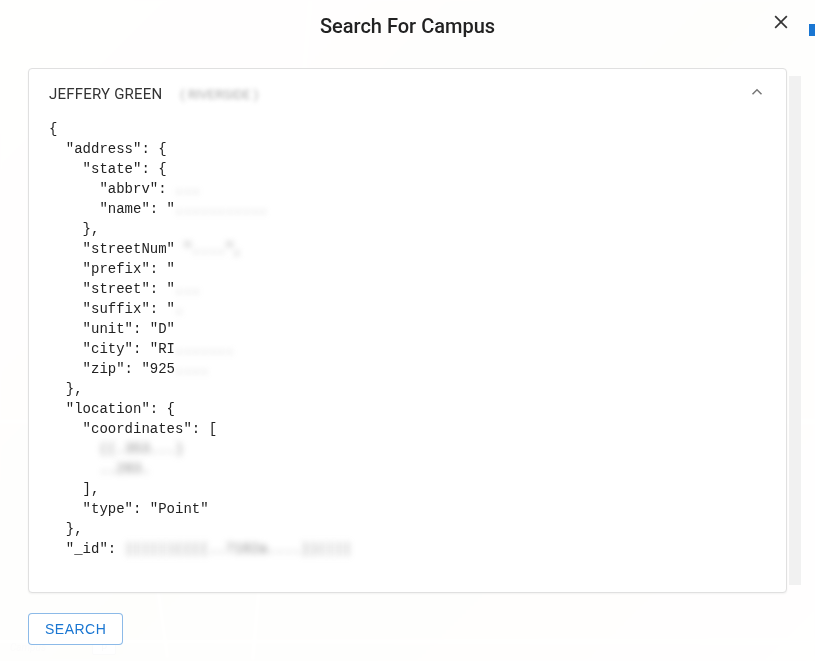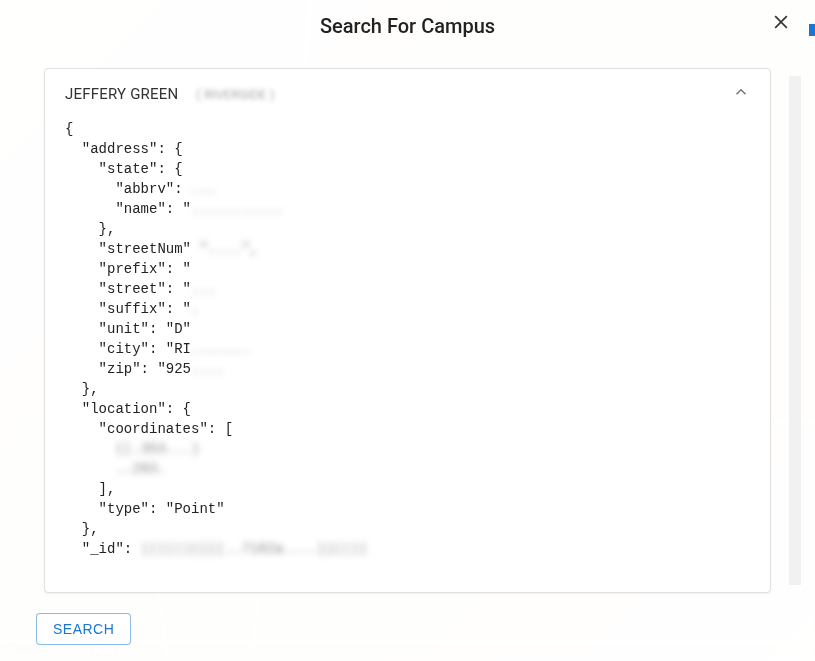--- a/index.html
+++ b/index.html
@@ -95,21 +95,21 @@
     }
     .accordion {
       border: 1px solid #e0e0e0;
       border-radius: 4px;
       background: #fff;
       box-shadow: 0 1px 2px rgba(0,0,0,0.05);
       display: flex;
       flex-direction: column;
       min-height: 0;
       flex: 1;
-      margin: 10px 16px;
+      margin: 10px 0;
     }
     .accordion-header {
       display: flex;
       align-items: center;
       justify-content: space-between;
       padding: 14px 20px;
       cursor: pointer;
     }
     .accordion-header-left {
       display: flex;
@@ -152,21 +152,21 @@
       width: 10px;
     }
     .accordion-body::-webkit-scrollbar-track {
       background: #f5f5f5;
     }
     .accordion-body::-webkit-scrollbar-thumb {
       background: #c8c8c8;
       border-radius: 2px;
     }
     .footer {
-      padding: 10px 36px 16px;
+      padding: 10px 28px 16px;
     }
     .search-btn {
       border: 1px solid rgba(25,118,210,0.5);
       background: #fff;
       color: #1976d2;
       font-size: 14px;
       font-weight: 500;
       letter-spacing: 0.5px;
       padding: 7px 16px;
       border-radius: 4px;

